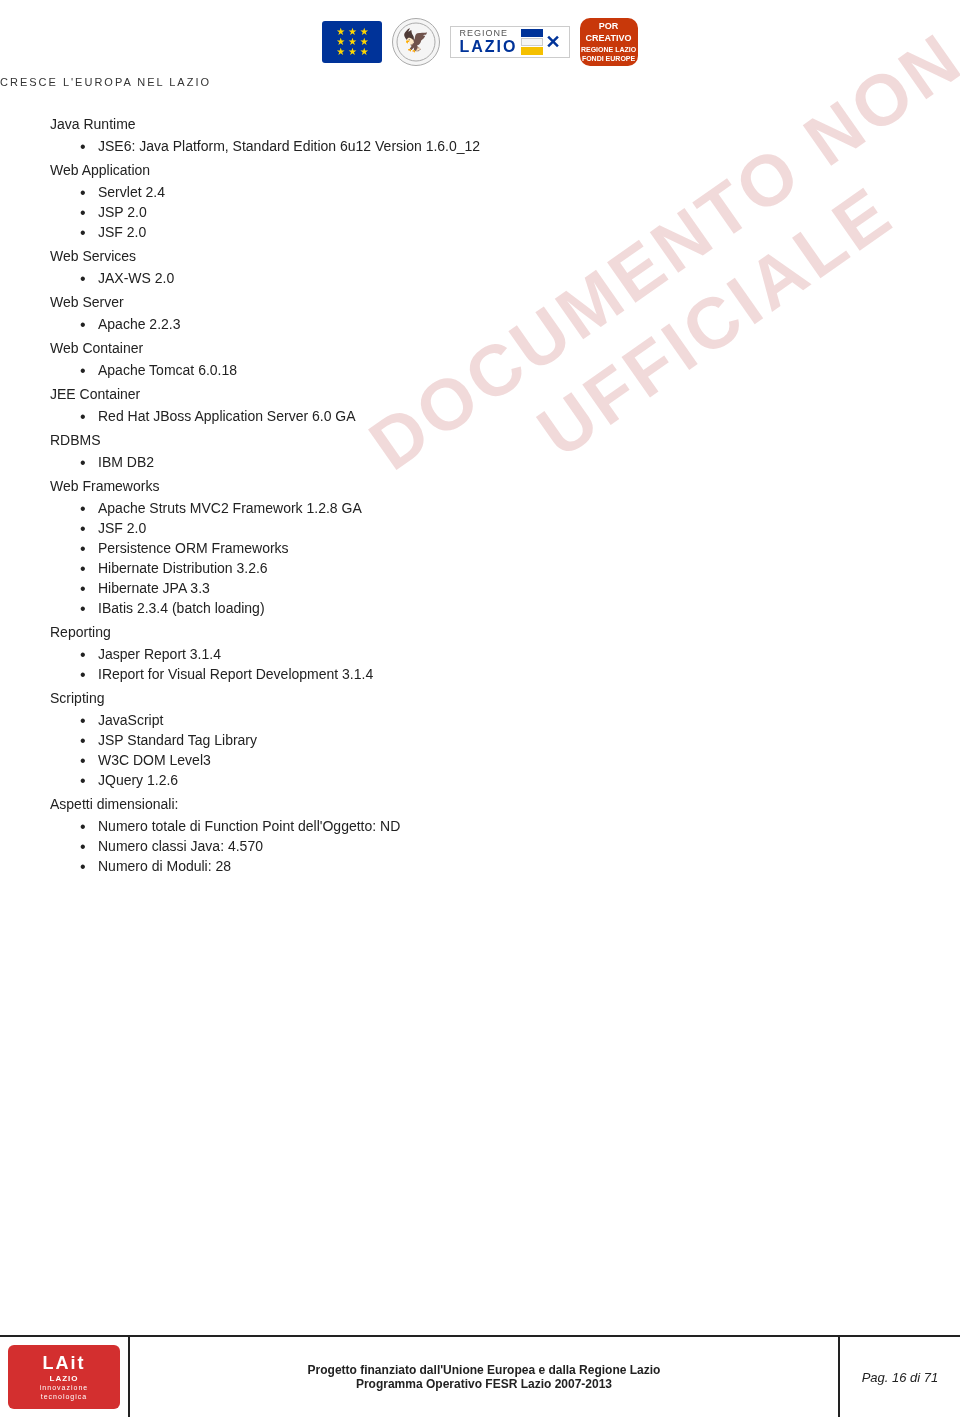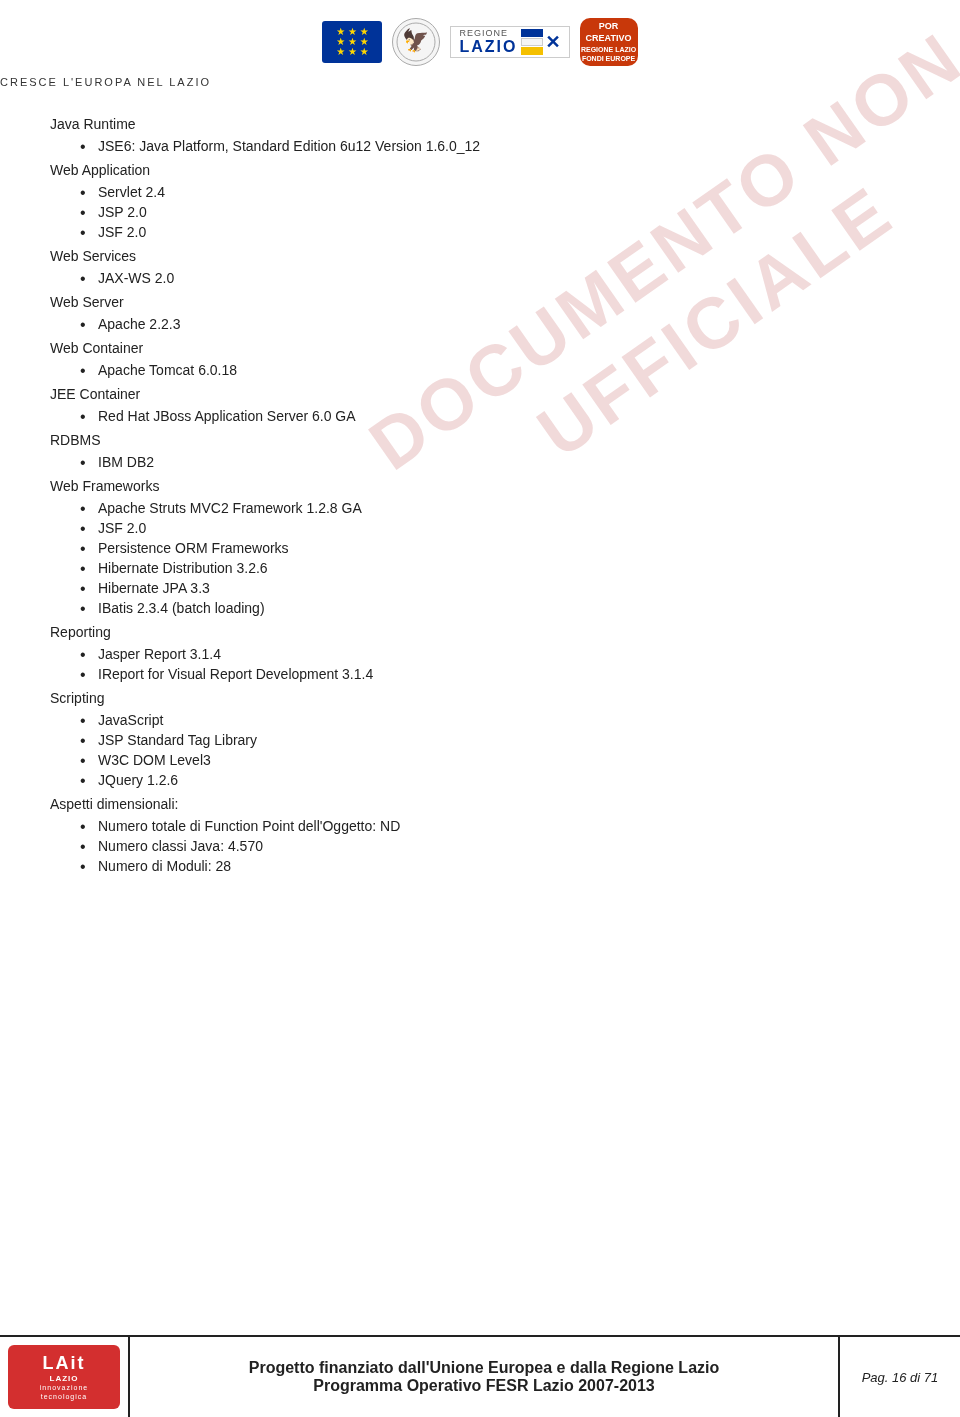--- a/index.html
+++ b/index.html
@@ -162,21 +162,21 @@
       letter-spacing: 1px;
       text-align: center;
     }
 
     .footer-text {
       flex: 1;
       display: flex;
       align-items: center;
       justify-content: center;
       text-align: center;
-      font-size: 16px;
+      font-size: 12px;
       font-weight: bold;
       padding: 10px 20px;
       border-right: 2px solid #222;
     }
 
     .footer-page {
       width: 120px;
       display: flex;
       align-items: center;
       justify-content: center;

